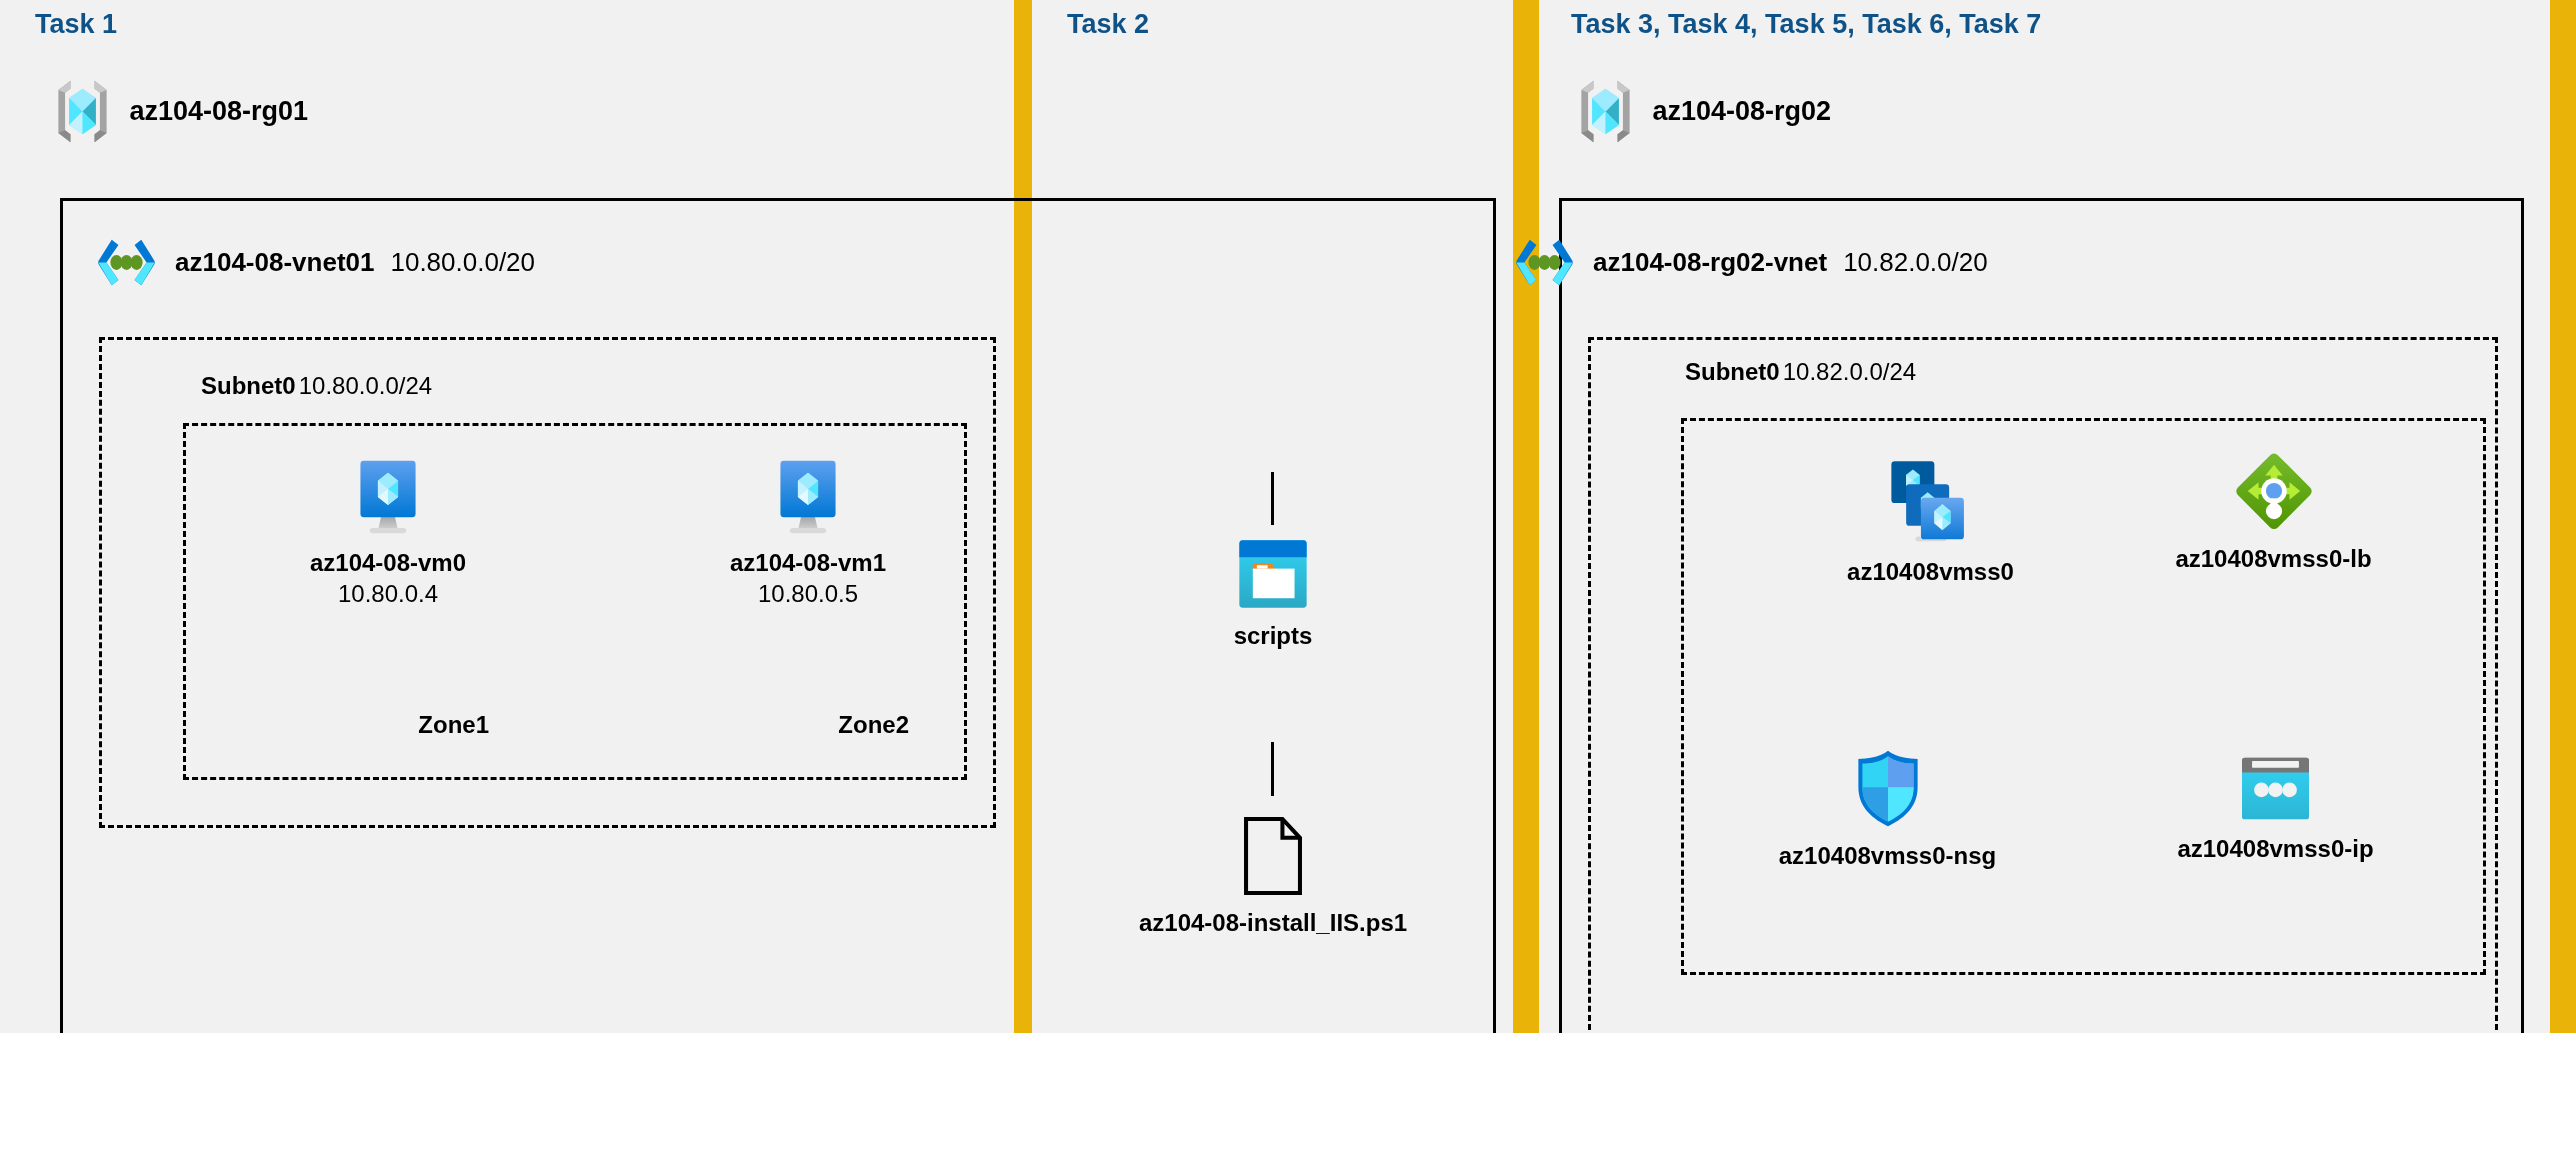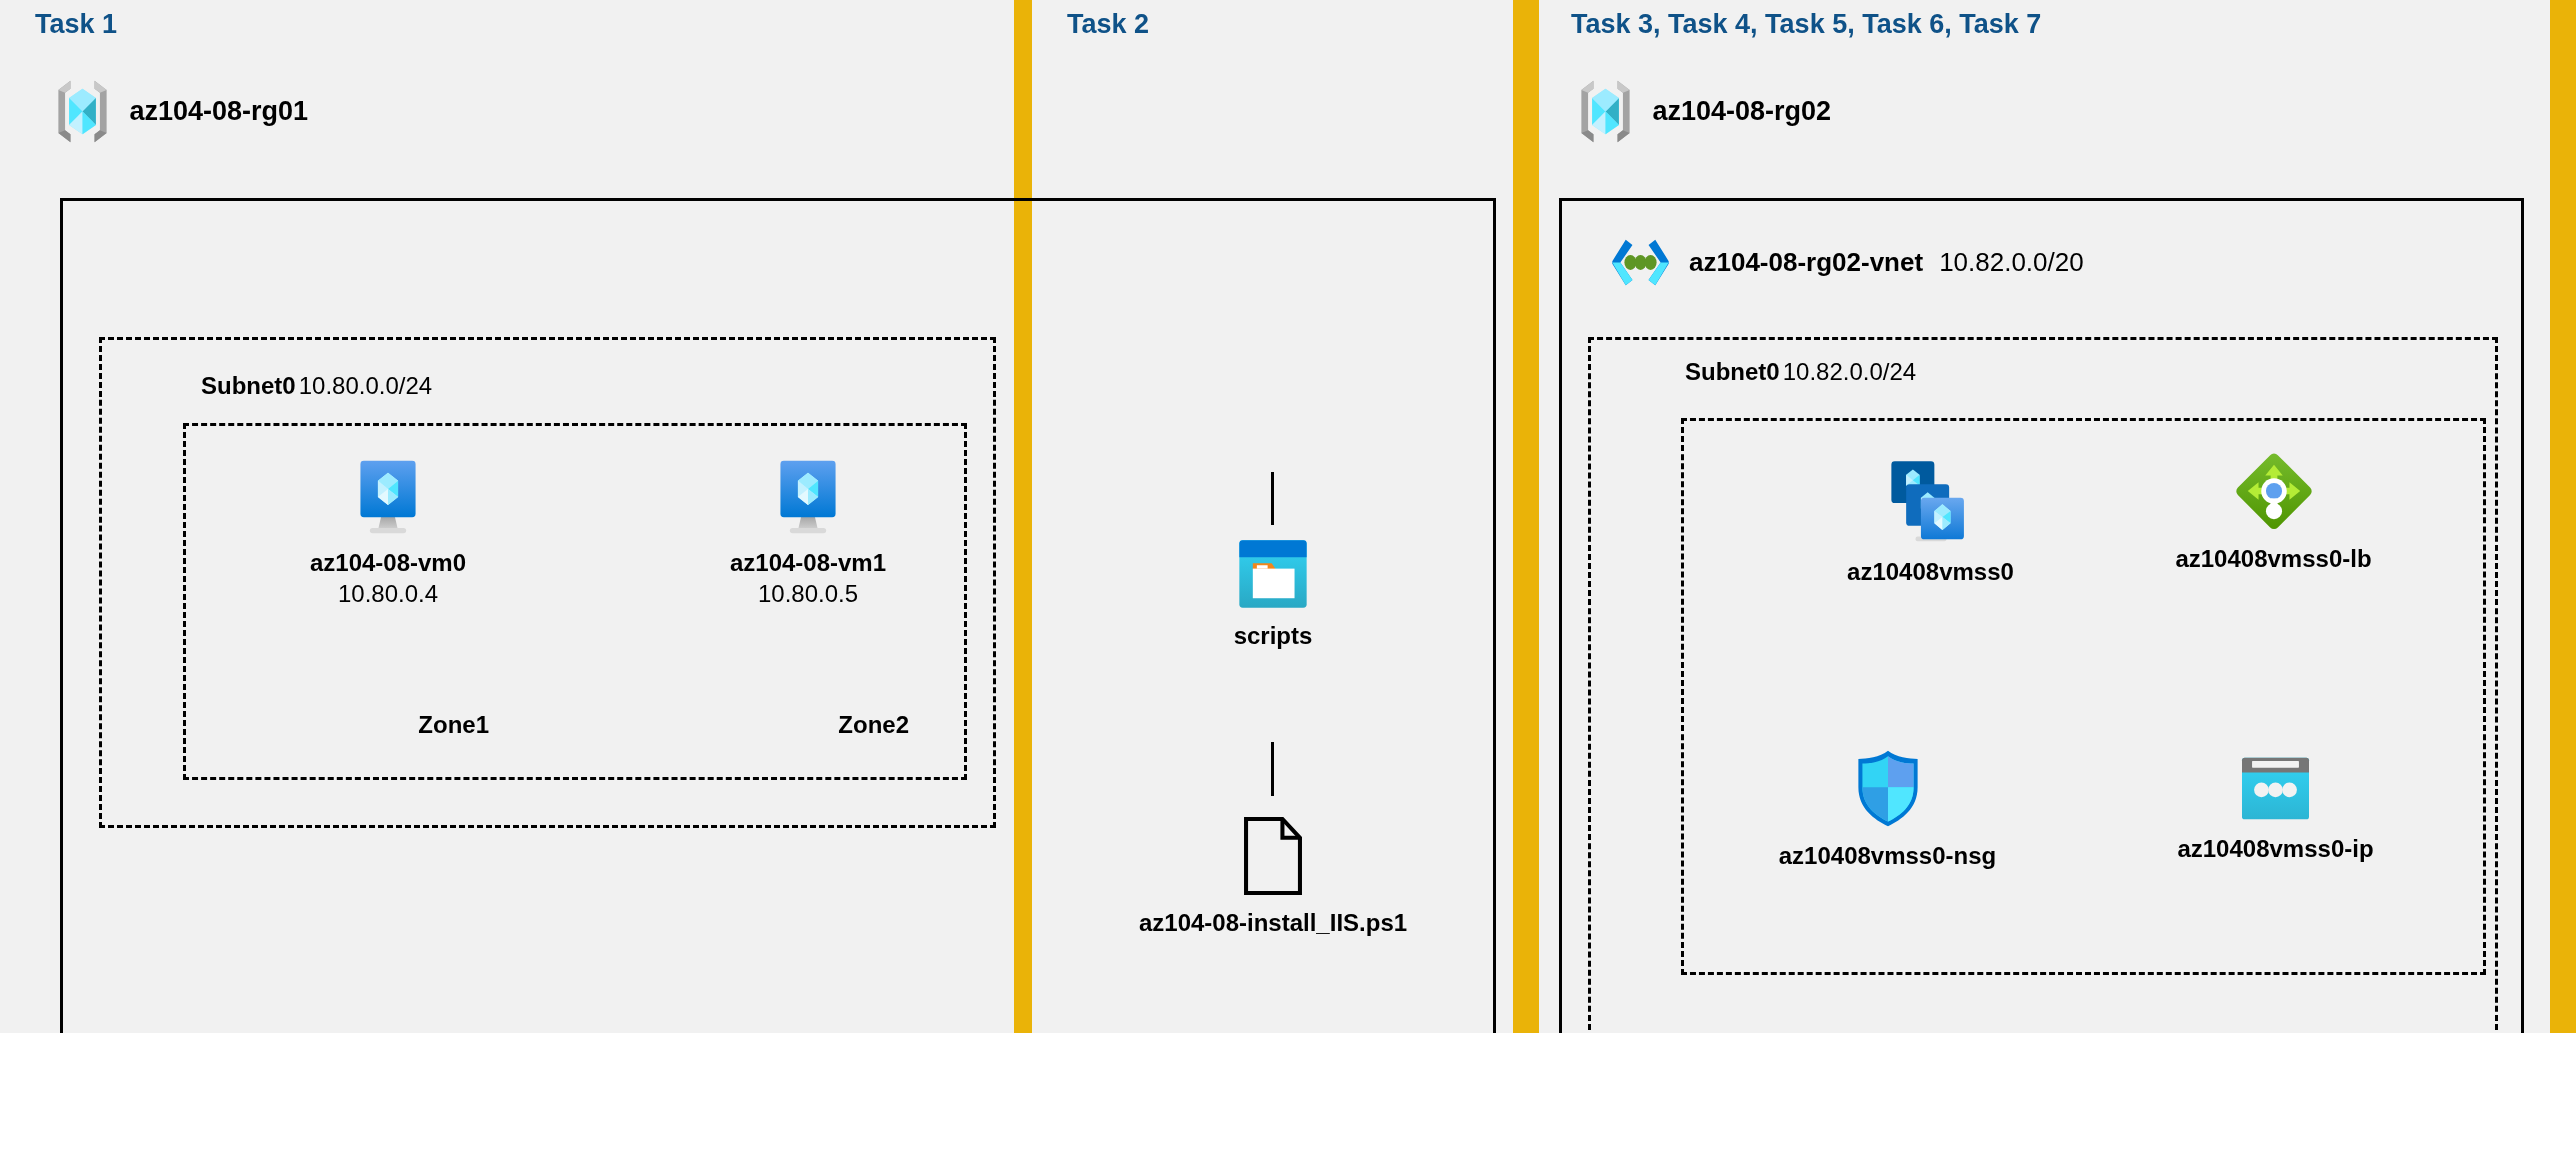--- a/index.html
+++ b/index.html
@@ -102,20 +102,35 @@
         <path d="M24 70 L44 50 L44 84 Z" fill="#c3f1ff"></path>
         <path d="M64 70 L44 50 L44 84 Z" fill="#50e6ff"></path>
         <path d="M44 16 L24 30 L44 50 L64 30 Z" fill="#9cebff"></path>
       </svg>
     </span>
     <span class="rg-label">az104-08-rg02</span>
   </div>
 
   <div class="vnet-box" style="left:60px;top:198px;width:1436px;height:891px;"></div>
 
+  <div class="vnet-head" style="left:94px;top:237px;">
+    <span class="ic vnet-icon">
+      <svg viewBox="0 0 96 76" width="65" height="51">
+        <path d="M26 4 L6 36 L6 40 L26 72 L36 64 L18 38 L36 12 Z" fill="#0078d4"></path>
+        <path d="M6 38 L26 72 L36 64 L18 38 Z" fill="#50e6ff"></path>
+        <path d="M70 4 L90 36 L90 40 L70 72 L60 64 L78 38 L60 12 Z" fill="#0078d4"></path>
+        <path d="M90 38 L70 72 L60 64 L78 38 Z" fill="#50e6ff"></path>
+        <ellipse cx="33" cy="38" rx="9" ry="11" fill="#5e9624"></ellipse>
+        <ellipse cx="48" cy="38" rx="9" ry="11" fill="#5e9624"></ellipse>
+        <ellipse cx="63" cy="38" rx="9" ry="11" fill="#5e9624"></ellipse>
+      </svg>
+    </span>
+    <span class="vnet-name">az104-08-vnet01</span>
+    <span class="vnet-cidr">10.80.0.0/20</span>
+  </div>
 
   <div class="subnet-box" style="left:99px;top:337px;width:897px;height:491px;"></div>
   <div class="subnet-head" style="left:201px;top:372px;">
     <span class="subnet-name">Subnet0</span>
     <span class="subnet-cidr">10.80.0.0/24</span>
   </div>
 
   <div class="inner-box" style="left:183px;top:423px;width:784px;height:357px;"></div>
 
   <div class="node" style="left:287px;top:458px;width:202px;">
@@ -205,21 +220,21 @@
       <svg viewBox="0 0 92 118" width="62" height="80">
         <path d="M6 4 L60 4 L86 32 L86 114 L6 114 Z" fill="#f1f1f1" stroke="#000000" stroke-width="6" stroke-linejoin="miter"></path>
         <path d="M60 4 L60 32 L86 32" fill="none" stroke="#000000" stroke-width="6" stroke-linejoin="miter"></path>
       </svg>
     </span>
     <span class="node-label">az104-08-install_IIS.ps1</span>
   </div>
 
   <div class="vnet-box" style="left:1559px;top:198px;width:965px;height:891px;"></div>
 
-  <div class="vnet-head" style="left:1608px;top:237px;justify-content:flex-end;">
+  <div class="vnet-head" style="left:1512px;top:237px;justify-content:flex-end;">
     <span class="ic vnet-icon">
       <svg viewBox="0 0 96 76" width="65" height="51">
         <path d="M26 4 L6 36 L6 40 L26 72 L36 64 L18 38 L36 12 Z" fill="#0078d4"></path>
         <path d="M6 38 L26 72 L36 64 L18 38 Z" fill="#50e6ff"></path>
         <path d="M70 4 L90 36 L90 40 L70 72 L60 64 L78 38 L60 12 Z" fill="#0078d4"></path>
         <path d="M90 38 L70 72 L60 64 L78 38 Z" fill="#50e6ff"></path>
         <ellipse cx="33" cy="38" rx="9" ry="11" fill="#5e9624"></ellipse>
         <ellipse cx="48" cy="38" rx="9" ry="11" fill="#5e9624"></ellipse>
         <ellipse cx="63" cy="38" rx="9" ry="11" fill="#5e9624"></ellipse>
       </svg>

